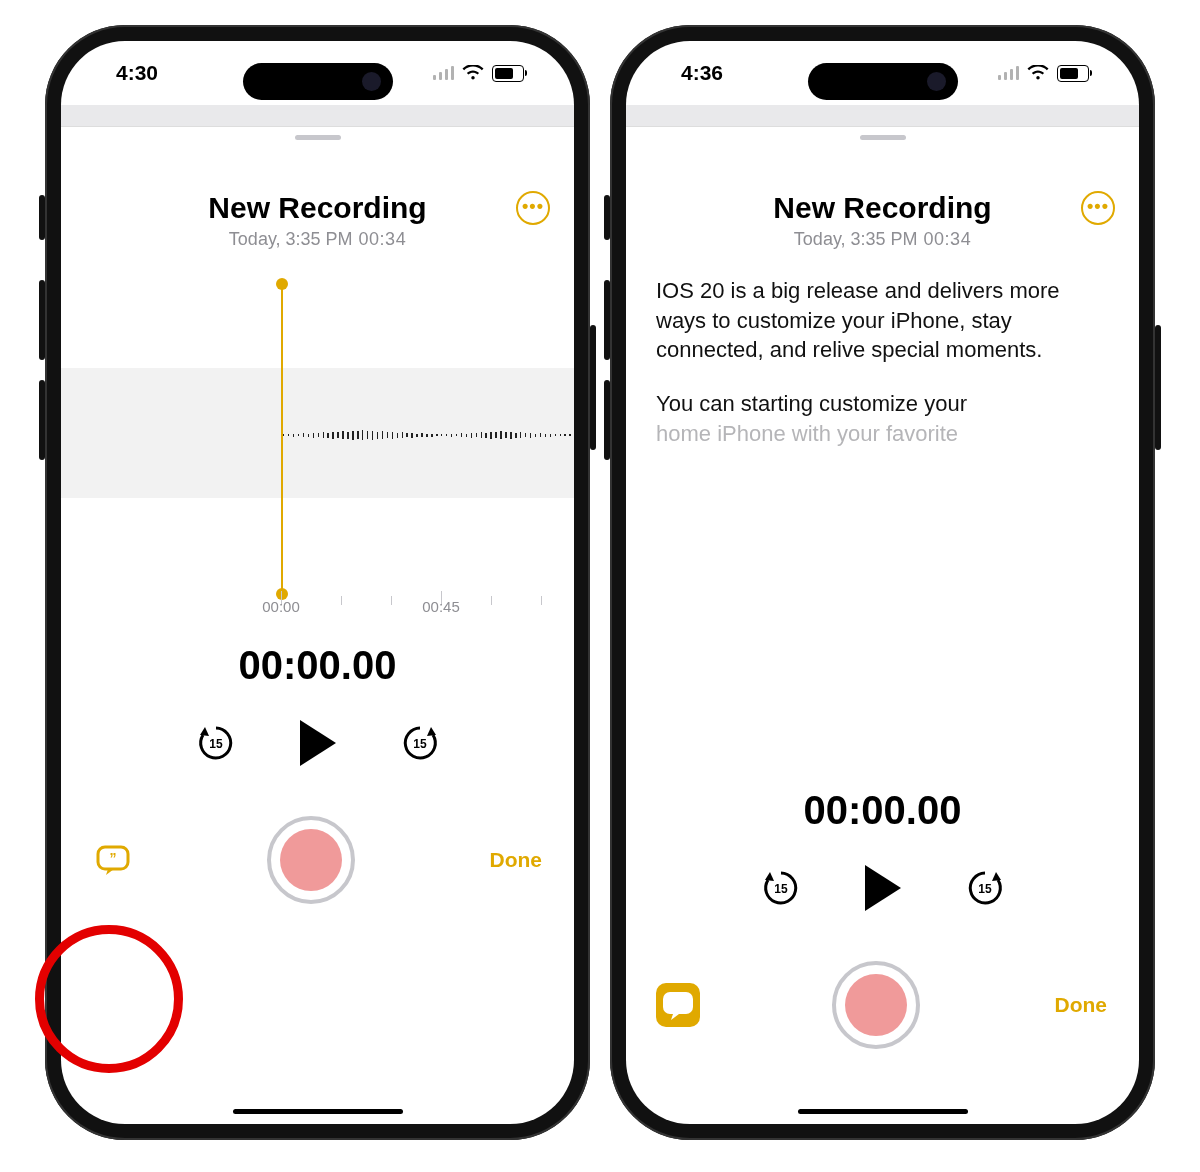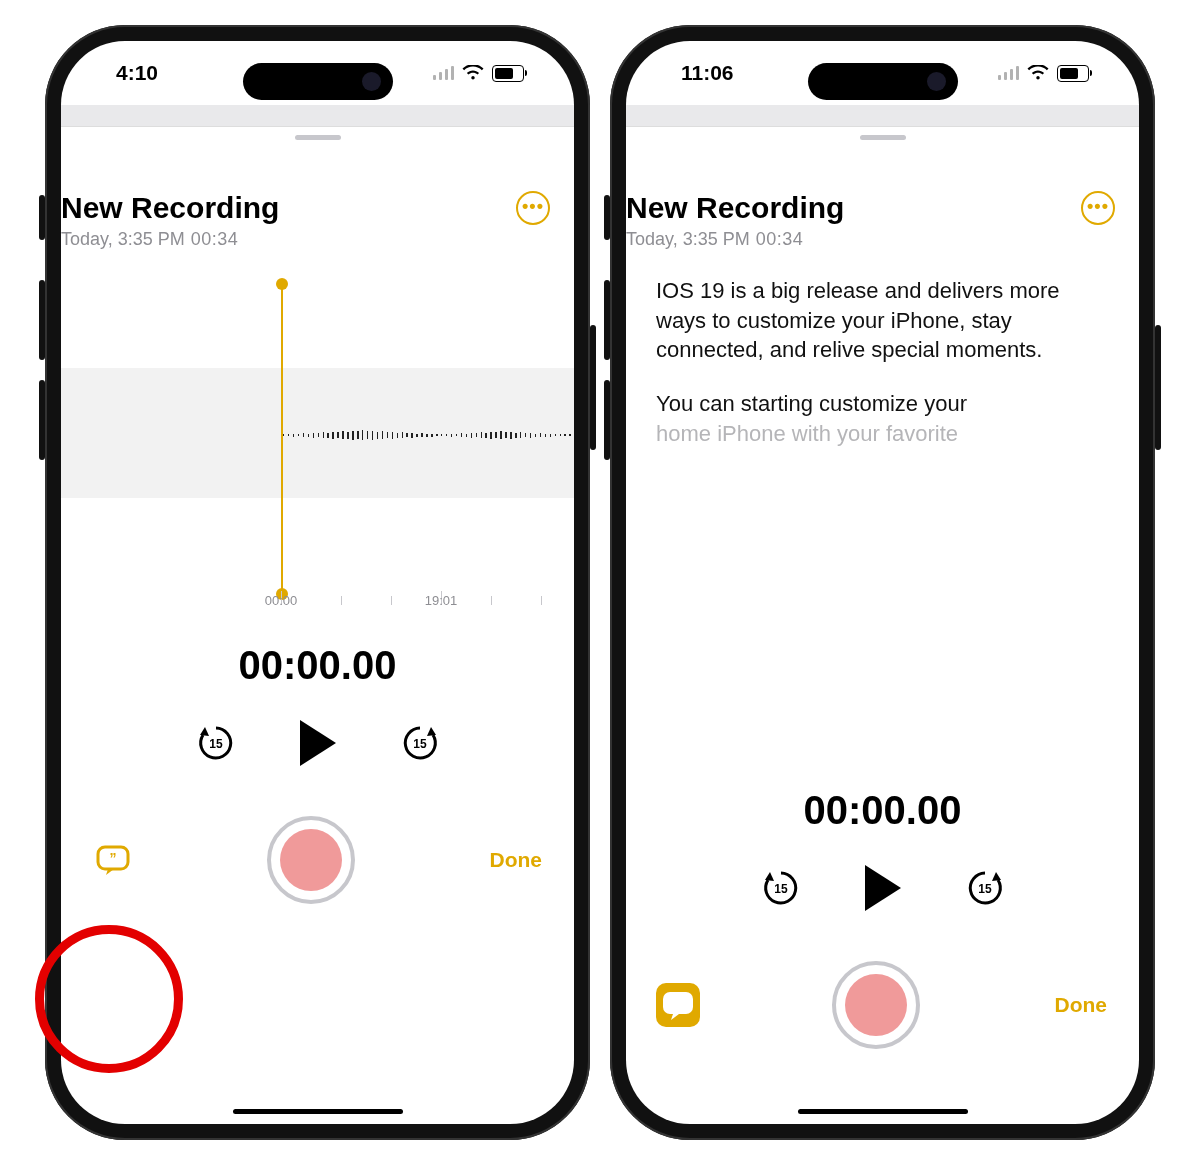--- a/index.html
+++ b/index.html
@@ -48,37 +48,37 @@
   .batt::before{content:"";position:absolute;inset:2px;width:60%;background:#000;border-radius:2px}
   .batt::after{content:"";position:absolute;right:-4px;top:4px;width:2.5px;height:6px;background:#000;border-radius:0 2px 2px 0}
 
   
   .sheet-peek{position:absolute;top:85px;left:0;right:0;height:25px;border-top:0.5px solid #ddd; background: #fff;}
   .sheet-gap{position:absolute;top:64px;left:0;right:0;height:21px;background:#e9e9eb}
   .grabber{position:absolute;top:94px;left:50%;transform:translateX(-50%);width:46px;height:5px;background:#c7c7cc;border-radius:3px}
 
   .content{position:absolute;top:120px;left:0;right:0;bottom:0;display:flex;flex-direction:column}
 
-  .title-block{text-align:left;position:relative;padding-top:30px;padding-bottom:10px}
+  .title-block{text-align:center;position:relative;padding-top:30px;padding-bottom:10px}
   .rec-title{font-weight:700;font-size:30px}
   .rec-sub{margin-top:4px;font-size:18px;color:var(--grey);font-weight:500}
   .rec-sub .dur{letter-spacing:.5px;margin-left:6px}
   .more-btn{position:absolute;right:24px;top:30px;width:30px;height:30px;border:2px solid var(--accent);border-radius:50%;display:flex;align-items:center;justify-content:center;color:var(--accent);cursor:pointer}
   .more-btn span{font-size:18px;line-height:1;letter-spacing:1px;margin-top:-5px;font-weight:700}
 
   
   .wave-area{margin-top:18px;height:345px;position:relative}
   .wave-mid-band{position:absolute;left:0;right:0;top:90px;height:130px;background:var(--grey-light)}
   .playhead{position:absolute;left:220px;top:6px;width:2px;height:310px;background:var(--accent)}
   .playhead::before,.playhead::after{content:"";position:absolute;left:-5px;width:12px;height:12px;background:var(--accent);border-radius:50%}
   .playhead::before{top:-6px}
   .playhead::after{bottom:-6px}
   .ruler{position:absolute;bottom:0;left:0;right:0;height:30px;font-size:12px;color:var(--grey)}
   .ruler .tick{position:absolute;bottom:18px;width:1px;height:9px;background:#c7c7cc}
-  .ruler .lbl{position:absolute;bottom:15px;transform:translateX(-50%);font-size:13px}
+  .ruler .lbl{position:absolute;bottom:8px;transform:translateX(-50%);font-size:15px}
   .wave-strip{position:absolute;left:222px;right:0;top:150px;height:14px;display:flex;align-items:center}
   .wave-strip span{width:1.5px;margin-right:3.5px;background:#222;display:inline-block}
   
   
   .transcript{padding:16px 30px 0 30px;font-size:22px;line-height:1.35;font-weight:500;color:#111;flex:1;overflow:hidden;position:relative}
   .transcript p{margin:0 0 24px 0}
   .transcript .fade{position:absolute;bottom:0;left:0;right:0;height:40px;background:linear-gradient(#ffffff00,#ffffff)}
   .transcript .faded-line{color:#b5b5b8}
 
   
@@ -107,21 +107,21 @@
 
   <div class="phone left">
     <div class="bump sw"></div>
       <div class="bump vu"></div>
       <div class="bump vd"></div>
       <div class="bump pw"></div>
     <div class="screen">
       <div class="island"></div>
 
       <div class="status">
-        <span>4:10</span>
+        <span>4:30</span>
         <div class="icons">
           <div class="dots">
               <span></span>
               <span></span>
               <span></span>
               <span></span>
             </div>
           <svg width="22" height="16" viewBox="0 0 22 16">
               <path fill="#000" d="M11 14.5c.9 0 1.7-.8 1.7-1.7s-.8-1.7-1.7-1.7-1.7.8-1.7 1.7.8 1.7 1.7 1.7zm-4.5-4.9c2.5-2.5 6.5-2.5 9 0l1.6-1.6c-3.4-3.4-8.9-3.4-12.3 0zM2.1 5.2c4.9-4.9 12.9-4.9 17.8 0l1.6-1.6C15.7-2.2 6.3-2.2.5 3.6z"></path>
             </svg>
@@ -209,21 +209,21 @@
             </div>
           <div class="playhead"></div>
           <div class="ruler">
             <span class="tick" style="left:220px;height:14px"></span>
             <span class="tick" style="left:280px"></span>
             <span class="tick" style="left:330px"></span>
             <span class="tick" style="left:380px;height:14px"></span>
             <span class="tick" style="left:430px"></span>
             <span class="tick" style="left:480px"></span>
             <span class="lbl" style="left:220px">00:00</span>
-            <span class="lbl" style="left:380px">19:01</span>
+            <span class="lbl" style="left:380px">00:45</span>
           </div>
         </div>
 
         <div class="controls-block">
           <div class="timer">00:00.00</div>
           <div class="play-row">
             <div class="skip">
               <svg width="40" height="40" viewBox="0 0 40 40">
                   <path fill="none" stroke="#000" stroke-width="3" d="M20 5 A15 15 0 1 1 7 12"></path>
                   <path fill="#000" d="M9 4l-5 8 9 1z"></path>
@@ -268,21 +268,21 @@
 
   <div class="phone right">
     <div class="bump sw"></div>
       <div class="bump vu"></div>
       <div class="bump vd"></div>
       <div class="bump pw"></div>
     <div class="screen">
       <div class="island"></div>
 
       <div class="status">
-        <span>11:06</span>
+        <span>4:36</span>
         <div class="icons">
           <div class="dots">
               <span></span>
               <span></span>
               <span></span>
               <span></span>
             </div>
           <svg width="22" height="16" viewBox="0 0 22 16">
               <path fill="#000" d="M11 14.5c.9 0 1.7-.8 1.7-1.7s-.8-1.7-1.7-1.7-1.7.8-1.7 1.7.8 1.7 1.7 1.7zm-4.5-4.9c2.5-2.5 6.5-2.5 9 0l1.6-1.6c-3.4-3.4-8.9-3.4-12.3 0zM2.1 5.2c4.9-4.9 12.9-4.9 17.8 0l1.6-1.6C15.7-2.2 6.3-2.2.5 3.6z"></path>
             </svg>
@@ -299,21 +299,21 @@
           <div class="rec-title">New Recording</div>
           <div class="rec-sub">
             <span>Today, 3:35 PM</span><span class="dur">00:34</span>
           </div>
           <div class="more-btn">
               <span>•••</span>
             </div>
         </div>
 
         <div class="transcript">
-          <p>IOS 19 is a big release and delivers more ways to customize your iPhone, stay connected, and relive special moments.</p>
+          <p>IOS 20 is a big release and delivers more ways to customize your iPhone, stay connected, and relive special moments.</p>
           <p>
             <span>You can starting customize your</span><br>
             <span class="faded-line">home iPhone with your favorite</span>
           </p>
           <div class="fade"></div>
         </div>
 
         <div class="controls-block">
           <div class="timer">00:00.00</div>
           <div class="play-row">

